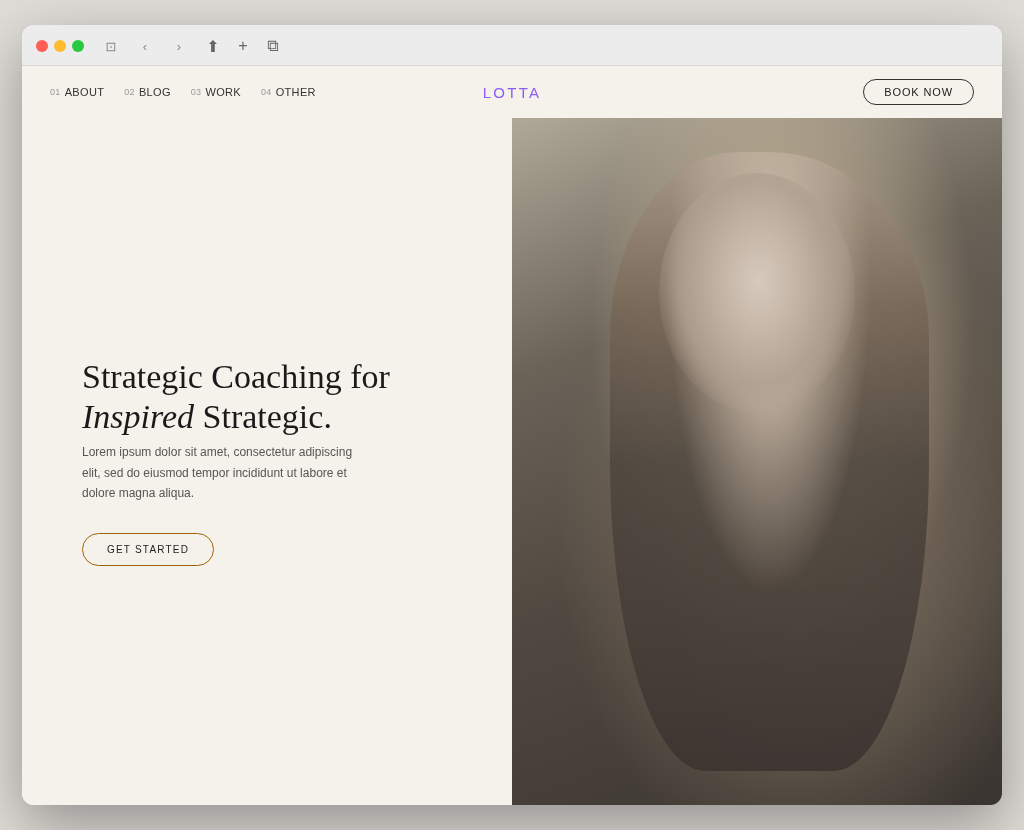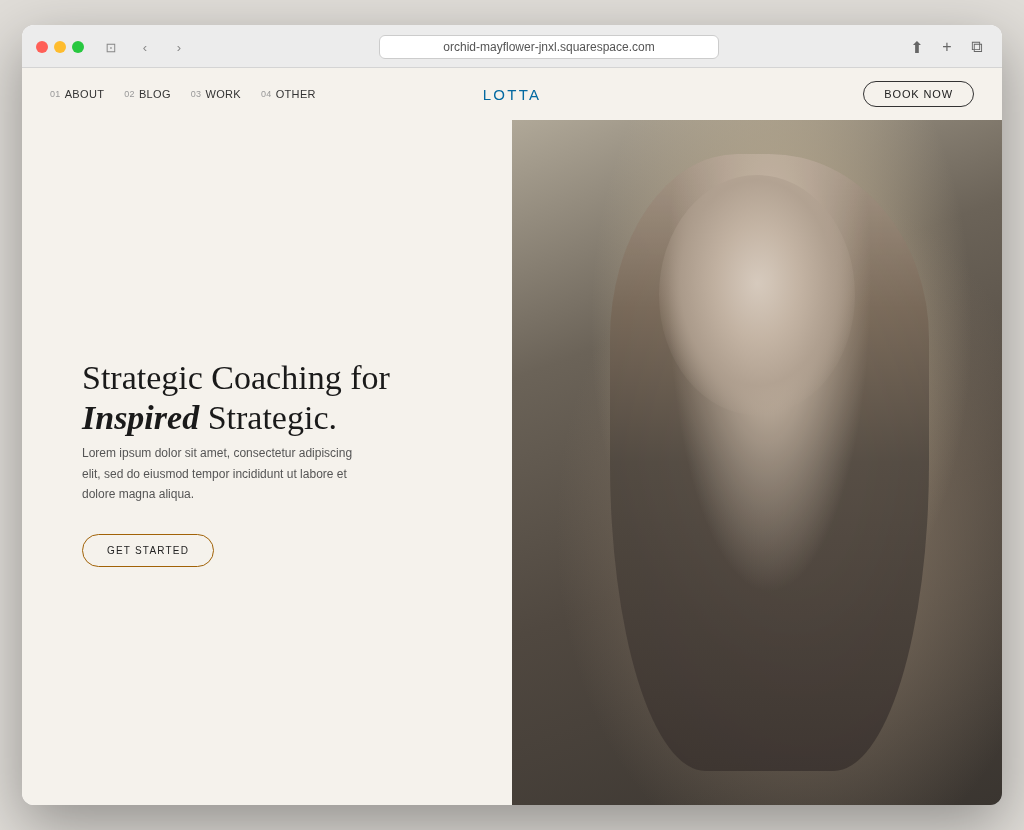--- a/index.html
+++ b/index.html
@@ -141,21 +141,21 @@
       color: #999;
       vertical-align: super;
     }
 
     .nav-center {
       position: absolute;
       left: 50%;
       transform: translateX(-50%);
       font-size: 15px;
       letter-spacing: 0.15em;
-      color: #0369a1;
+      color: #8b5cf6;
       font-weight: 400;
     }
 
     .nav-right {
       margin-left: auto;
     }
 
     .book-btn {
       border: 1px solid #333;
       border-radius: 20px;
@@ -235,21 +235,21 @@
       font-size: 34px;
       line-height: 1.2;
       color: #1a1a1a;
       font-weight: 300;
       margin-bottom: 4px;
       font-family: Georgia, 'Times New Roman', serif;
     }
 
     .hero-title em {
       font-style: italic;
-      font-weight: 700;
+      font-weight: 400;
     }
 
     .hero-desc {
       font-size: 12px;
       line-height: 1.7;
       color: #555;
       margin-bottom: 30px;
       max-width: 280px;
     }
 
@@ -275,23 +275,20 @@
   <div class="browser-chrome">
     <div class="traffic-lights">
       <div class="traffic-light tl-red"></div>
       <div class="traffic-light tl-yellow"></div>
       <div class="traffic-light tl-green"></div>
     </div>
     <div class="browser-controls">
       <div class="ctrl-btn">⊡</div>
       <div class="ctrl-btn">‹</div>
       <div class="ctrl-btn">›</div>
-    </div>
-    <div class="address-bar-container">
-      <div class="address-bar">orchid-mayflower-jnxl.squarespace.com</div>
     </div>
     <div class="browser-actions">
       <div class="action-btn">⬆</div>
       <div class="action-btn">+</div>
       <div class="action-btn">⧉</div>
     </div>
   </div>
 
   <div class="website">
 

